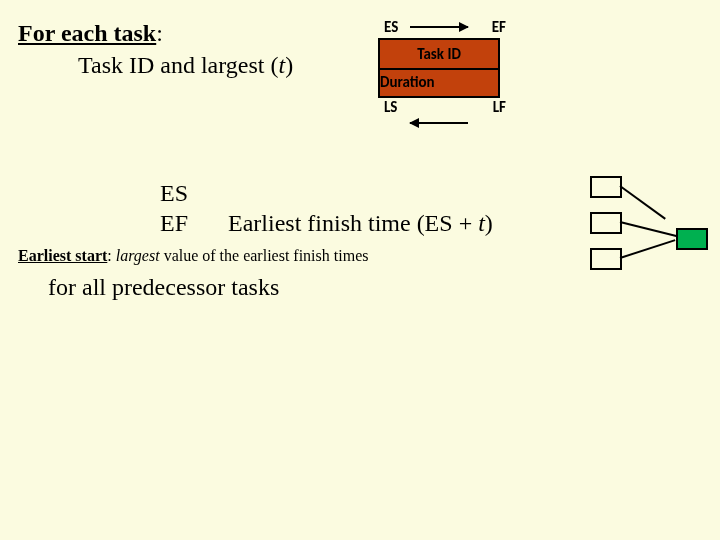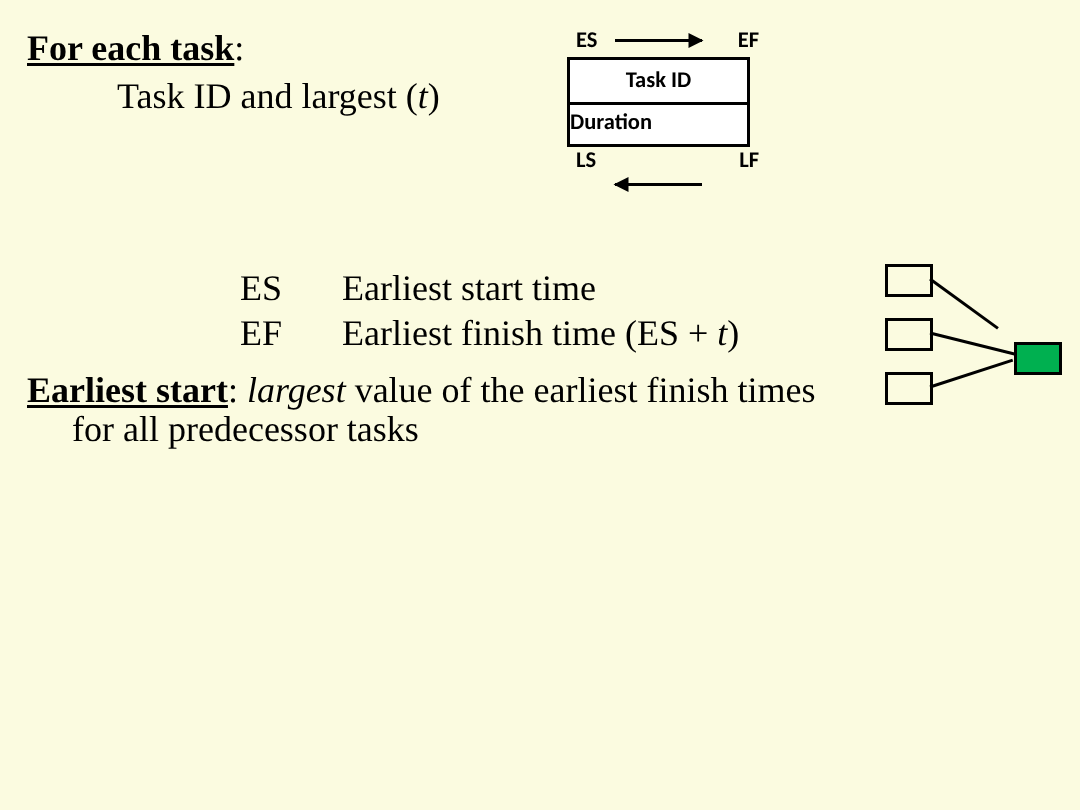--- a/index.html
+++ b/index.html
@@ -16,27 +16,27 @@
     position: relative;
     width: 632px;
     height: 540px;
   }
   .abs { position: absolute; }
   .serif { font-family: "Times New Roman", Times, serif; }
   .bold  { font-weight: bold; }
   .uline { text-decoration: underline; }
   .italic{ font-style: italic; }
   .fs24{ font-size: 24px; line-height: 1.25; }
-  .fs20{ font-size: 24px; line-height: 1.25; }
+  .fs20{ font-size: 16px; line-height: 1.25; }
 
   
   .node-box {
     position: absolute;
     border: 2px solid #000;
-    background: #ffffff;
+    background: #c2410c;
   }
   .node-mid {
     position: absolute;
     left: 0; right: 0;
     border-top: 2px solid #000;
   }
   .arrow-right, .arrow-left {
     position: absolute;
     height: 2px;
     background: #000;
@@ -106,21 +106,20 @@
       <span class="lbl" style="left:0; right:0; top:33px; text-align:left;">Duration</span>
     </div>
 
     <span class="lbl" style="left:14px; top:80px;">LS</span>
     <span class="lbl" style="right:14px; top:80px;">LF</span>
 
     <div class="arrow-left" style="left:40px; top:104px; width:58px;"></div>
   </div>
 
   <div class="abs serif fs24" style="left:160px; top:178px;">ES</div>
-  <div class="abs serif fs24" style="left:228px; top:178px;">Earliest start time</div>
 
   <div class="abs serif fs24" style="left:160px; top:208px;">EF</div>
   <div class="abs serif fs24" style="left:228px; top:208px;">
     <span>Earliest finish time (ES + </span><span class="italic">t</span><span>)</span>
   </div>
 
   <div class="abs serif fs20" style="left:18px; top:246px;">
     <span class="bold uline">Earliest start</span><span>: </span><span class="italic">largest</span><span> value of the earliest finish times</span>
   </div>
   <div class="abs serif fs24" style="left:48px; top:272px;text-align:right;">for all predecessor tasks</div>

